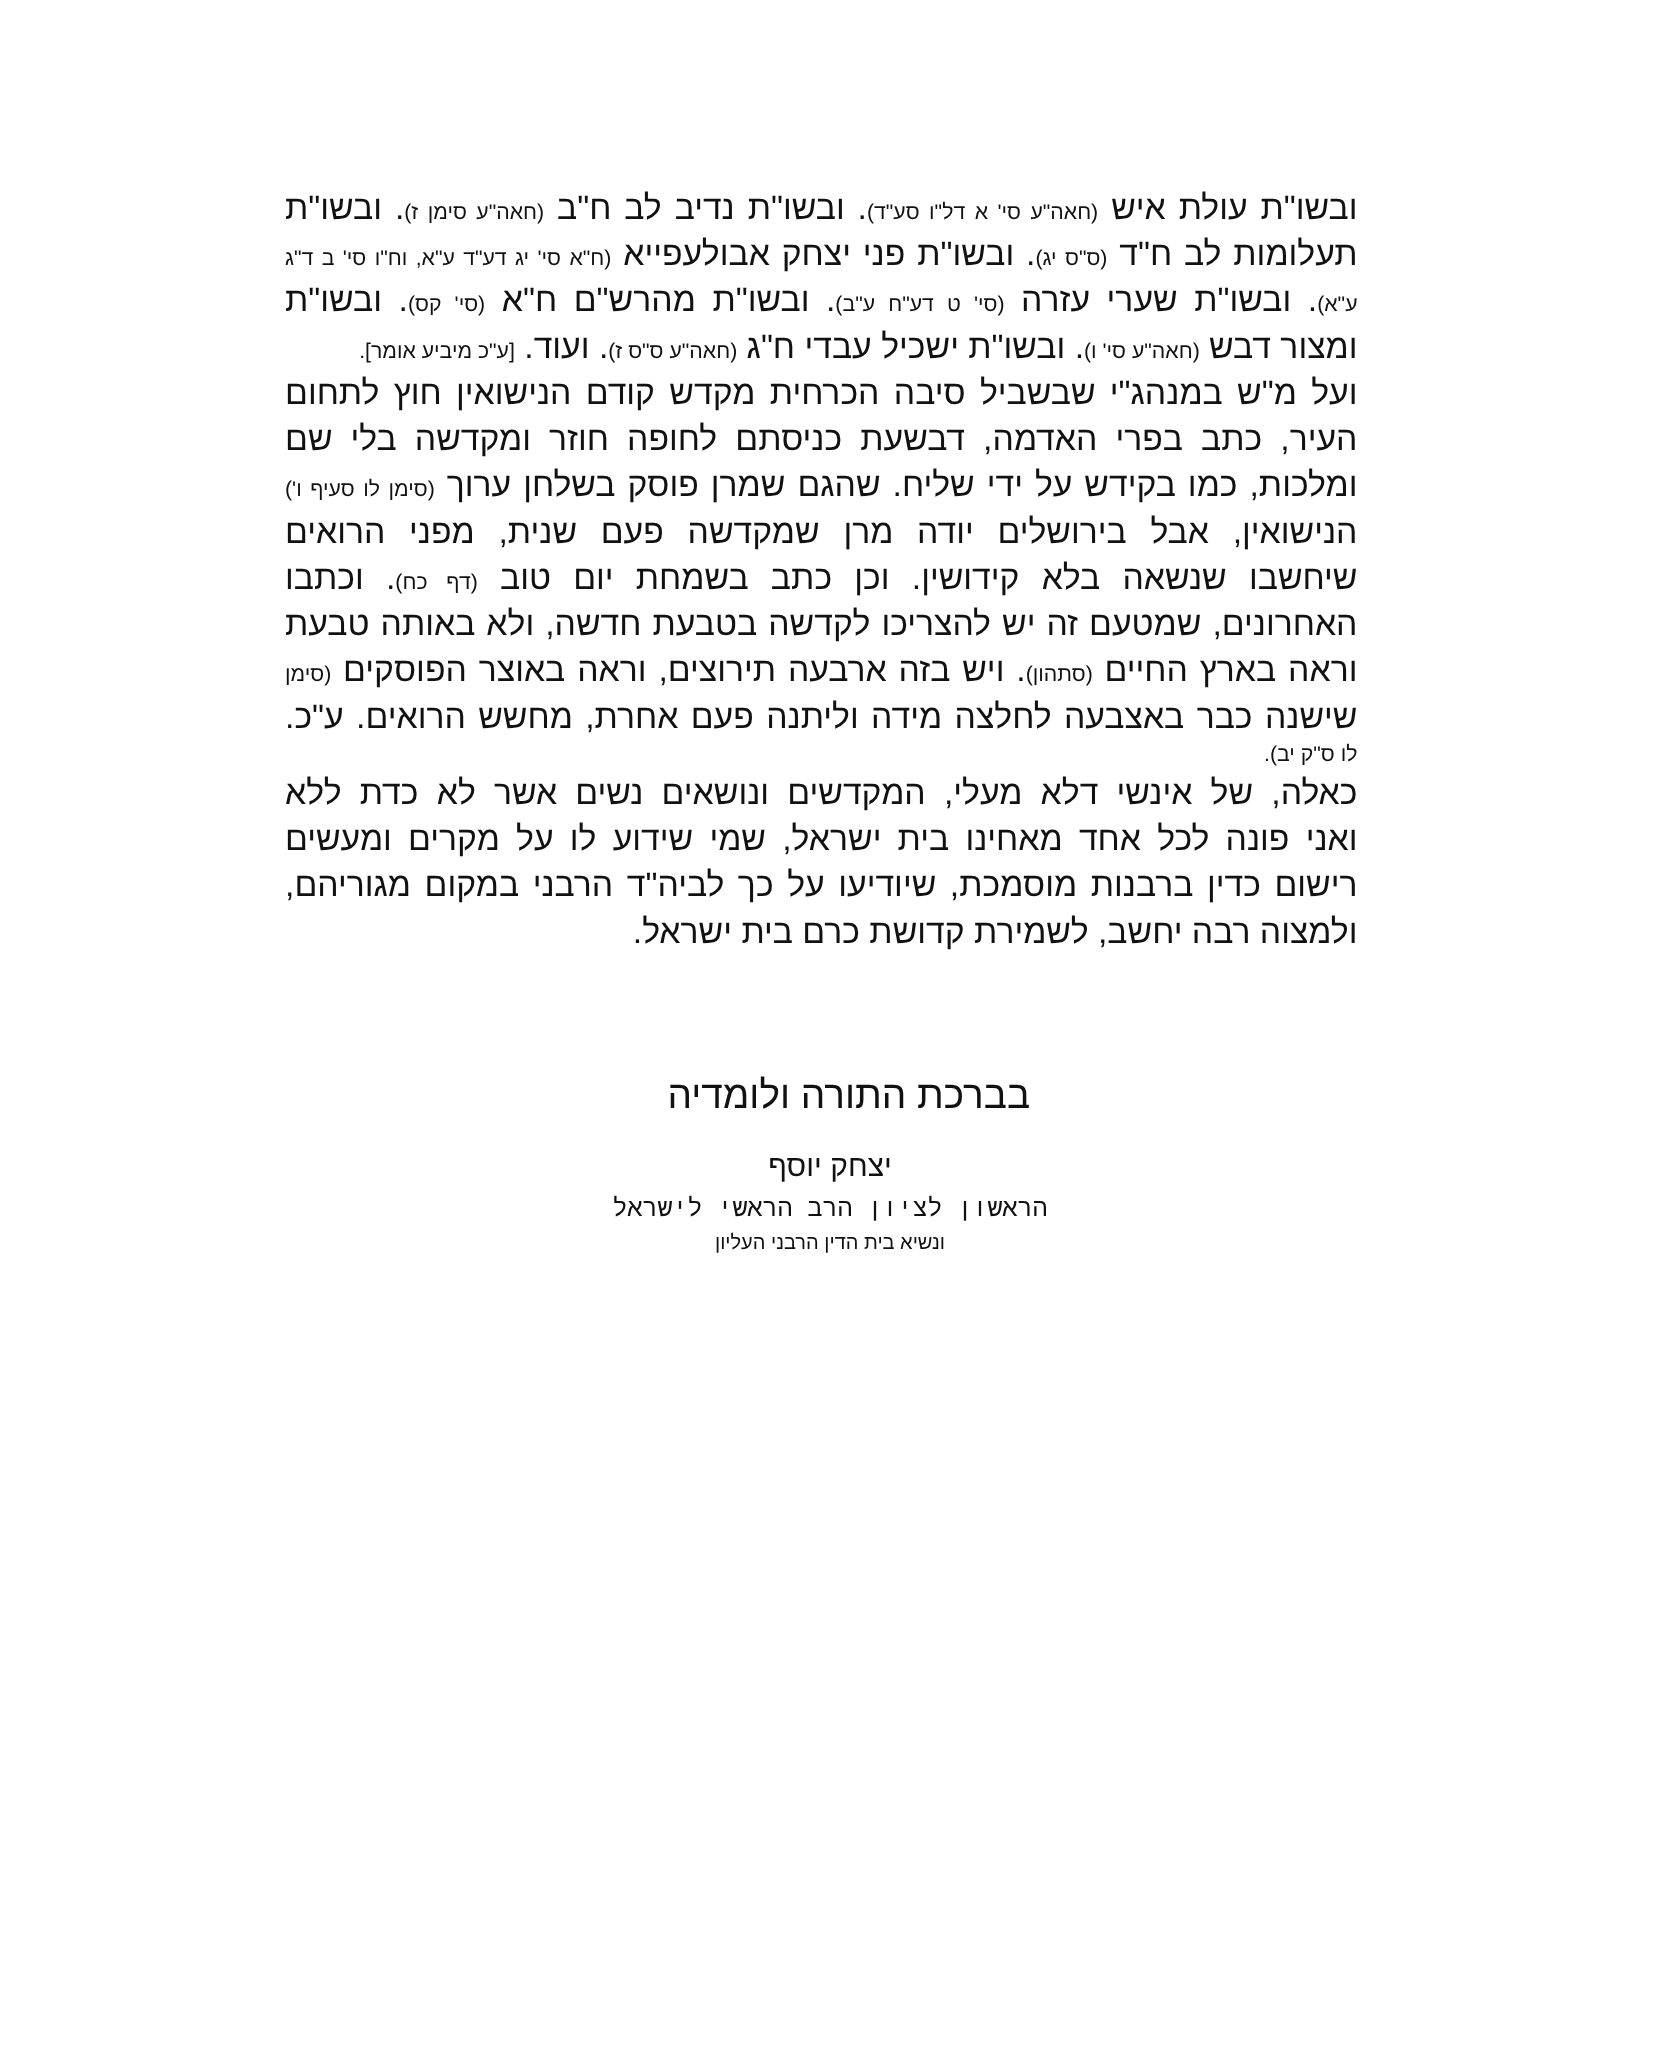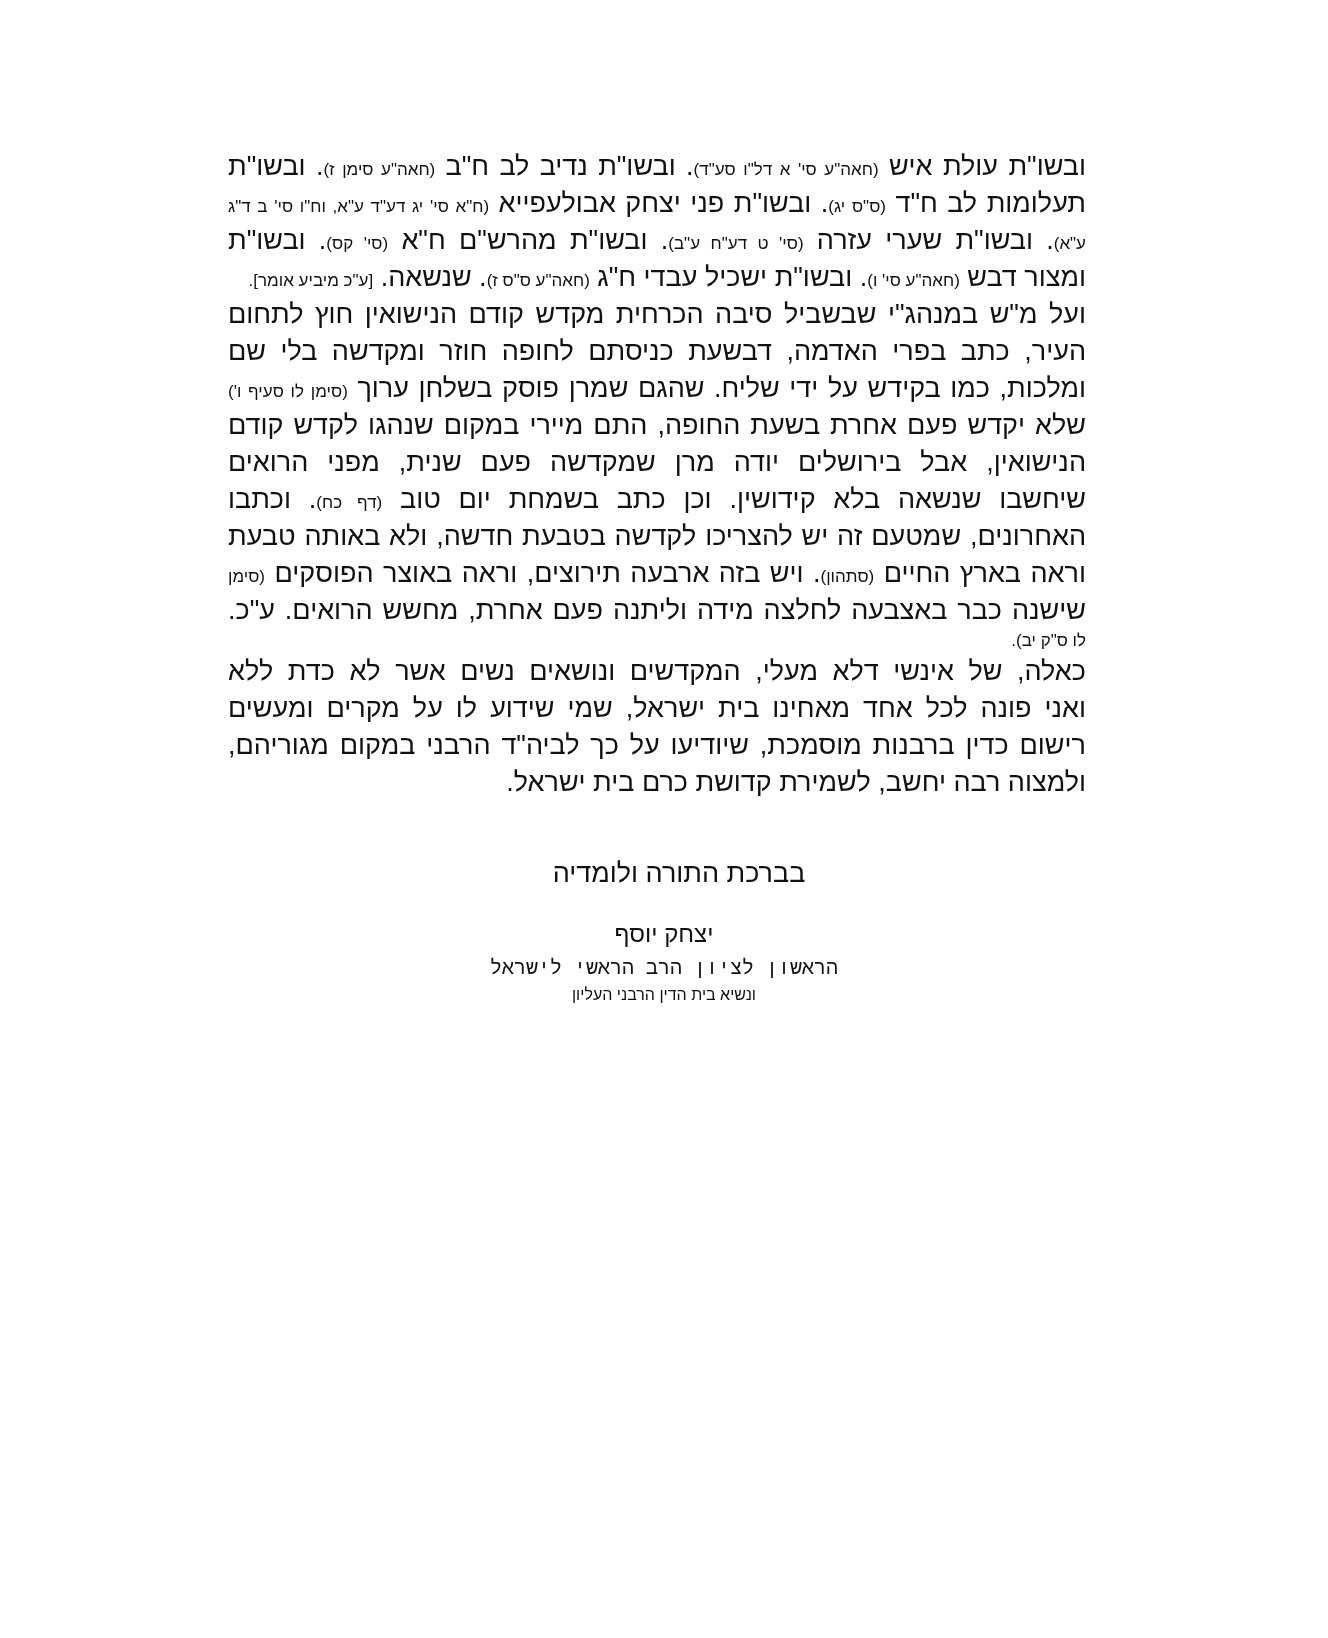--- a/index.html
+++ b/index.html
@@ -19,42 +19,41 @@
   <div class="line">
     <span>ובשו"ת עולת איש </span><span class="sm">(חאה"ע סי' א דל"ו סע"ד)</span><span>. ובשו"ת נדיב לב ח"ב </span><span class="sm">(חאה"ע סימן ז)</span><span>. ובשו"ת</span>
   </div>
   <div class="line">
     <span>תעלומות לב ח"ד </span><span class="sm">(ס"ס יג)</span><span>. ובשו"ת פני יצחק אבולעפייא </span><span class="sm">(ח"א סי' יג דע"ד ע"א, וח"ו סי' ב ד"ג</span>
   </div>
   <div class="line">
     <span class="sm">ע"א)</span><span>. ובשו"ת שערי עזרה </span><span class="sm">(סי' ט דע"ח ע"ב)</span><span>. ובשו"ת מהרש"ם ח"א </span><span class="sm">(סי' קס)</span><span>. ובשו"ת</span>
   </div>
   <div class="line last">
-    <span>ומצור דבש </span><span class="sm">(חאה"ע סי' ו)</span><span>. ובשו"ת ישכיל עבדי ח"ג </span><span class="sm">(חאה"ע ס"ס ז)</span><span>. שנשאה. </span><span class="sm">[ע"כ מיביע אומר].</span>
+    <span>ומצור דבש </span><span class="sm">(חאה"ע סי' ו)</span><span>. ובשו"ת ישכיל עבדי ח"ג </span><span class="sm">(חאה"ע ס"ס ז)</span><span>. ועוד. </span><span class="sm">[ע"כ מיביע אומר].</span>
   </div>
 
   <div class="line">ועל מ"ש במנהג"י שבשביל סיבה הכרחית מקדש קודם הנישואין חוץ לתחום</div>
   <div class="line">העיר, כתב בפרי האדמה, דבשעת כניסתם לחופה חוזר ומקדשה בלי שם</div>
   <div class="line">
     <span>ומלכות, כמו בקידש על ידי שליח. שהגם שמרן פוסק בשלחן ערוך</span> <span class="sm">(סימן לו סעיף ו')</span>
   </div>
-  <div class="line">שלא יקדש פעם אחרת בשעת החופה, התם מיירי במקום שנהגו לקדש קודם</div>
   <div class="line">הנישואין, אבל בירושלים יודה מרן שמקדשה פעם שנית, מפני הרואים</div>
   <div class="line">
     <span>שיחשבו שנשאה בלא קידושין. וכן כתב בשמחת יום טוב</span> <span class="sm">(דף כח)</span><span>. וכתבו</span>
   </div>
   <div class="line">האחרונים, שמטעם זה יש להצריכו לקדשה בטבעת חדשה, ולא באותה טבעת</div>
   <div class="line">
     <span>וראה בארץ החיים</span> <span class="sm">(סתהון)</span><span>. ויש בזה ארבעה תירוצים, וראה באוצר הפוסקים </span><span class="sm">(סימן</span>
   </div>
   <div class="line">שישנה כבר באצבעה לחלצה מידה וליתנה פעם אחרת, מחשש הרואים. ע"כ.</div>
   <div class="line last tiny">לו ס"ק יב).</div>
 
   <div class="line">כאלה, של אינשי דלא מעלי, המקדשים ונושאים נשים אשר לא כדת ללא</div>
   <div class="line">ואני פונה לכל אחד מאחינו בית ישראל, שמי שידוע לו על מקרים ומעשים</div>
   <div class="line">רישום כדין ברבנות מוסמכת, שיודיעו על כך לביה"ד הרבני במקום מגוריהם,</div>
   <div class="line last">ולמצוה רבה יחשב, לשמירת קדושת כרם בית ישראל.</div>
 </div>
 
-<div class="sig" style="top:858px;font-size:27px;padding-left:30px;box-sizing:border-box;">בברכת התורה ולומדיה</div>
+<div class="sig" style="top:858px;font-size:31px;padding-left:30px;box-sizing:border-box;">בברכת התורה ולומדיה</div>
 <div class="sig" style="top:920px;font-size:24px;">יצחק יוסף</div>
 <div class="sig" style="top:957px;font-size:20px;font-family:Liberation Mono, monospace;">הראשון לציון הרב הראשי לישראל</div>
 <div class="sig" style="top:986px;font-size:16px;">ונשיא בית הדין הרבני העליון</div>
 
 </body></html>

